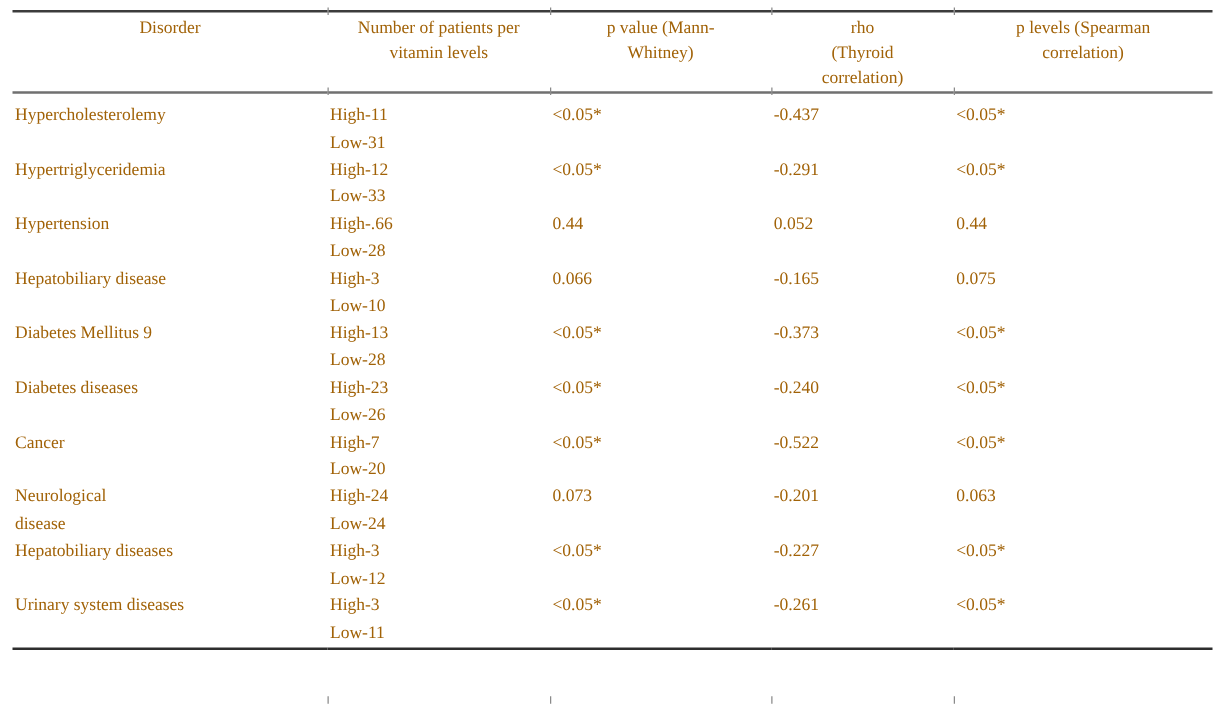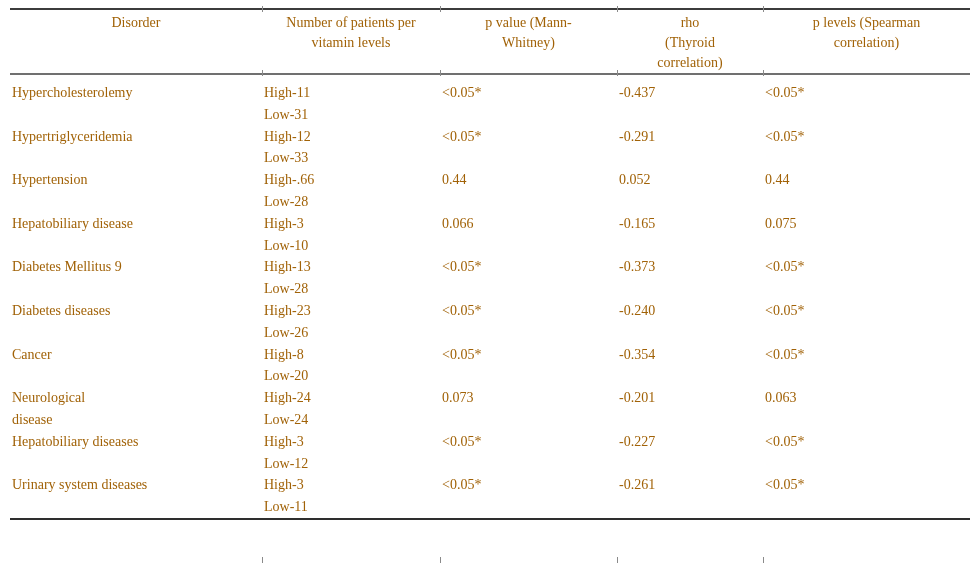--- a/index.html
+++ b/index.html
@@ -211,28 +211,28 @@
         <td>
             <span class="ln">&lt;0.05*</span>
           </td>
       </tr>
 
       <tr>
         <td>
           <span class="ln">Cancer</span>
         </td>
         <td>
-          <span class="ln">High-8</span>
+          <span class="ln">High-7</span>
           <span class="ln">Low-20</span>
         </td>
         <td>
             <span class="ln">&lt;0.05*</span>
           </td>
         <td>
-            <span class="ln">-0.354</span>
+            <span class="ln">-0.522</span>
           </td>
         <td>
             <span class="ln">&lt;0.05*</span>
           </td>
       </tr>
 
 
       <tr>
         <td>
           <span class="ln">Neurological</span>

